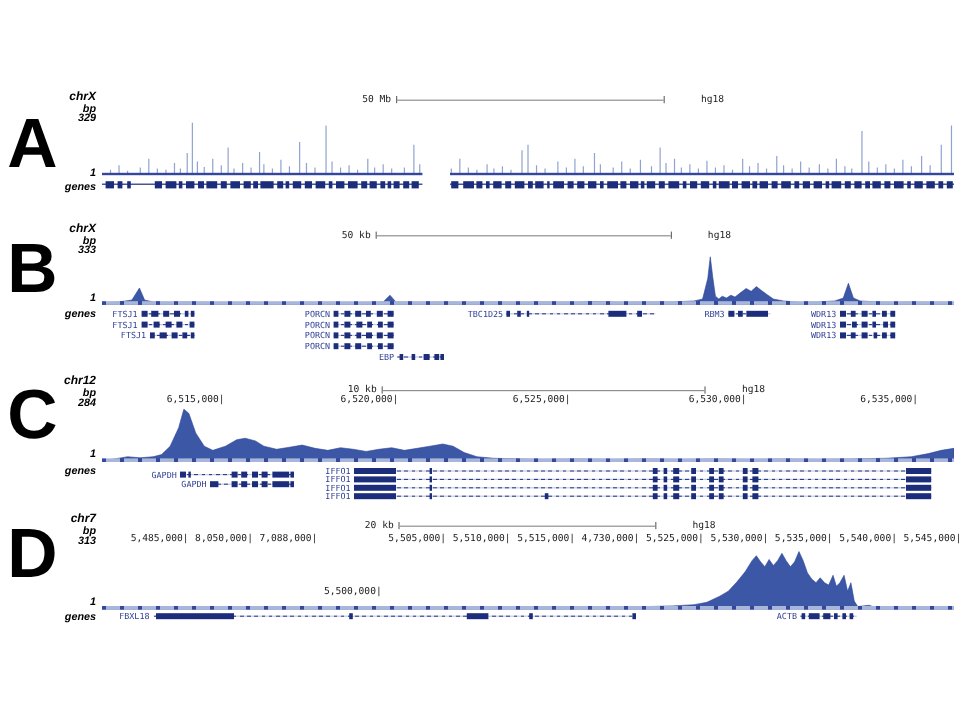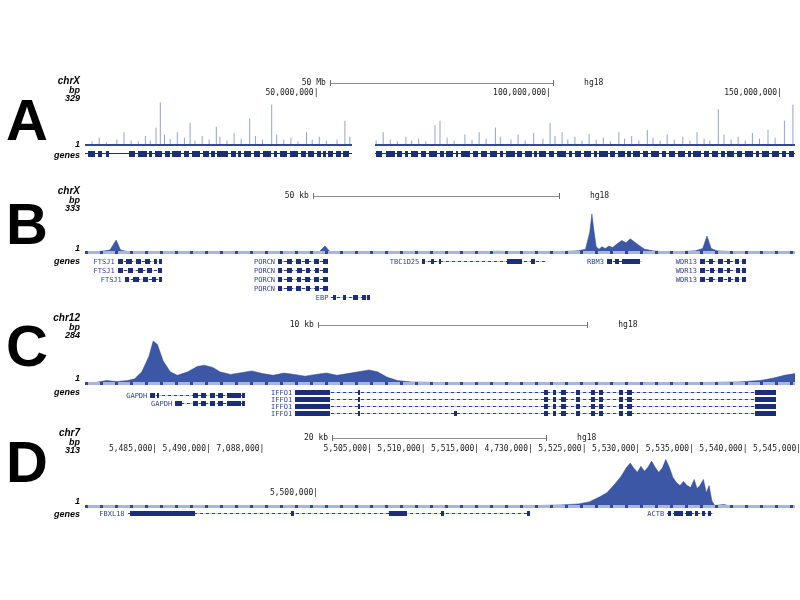--- a/index.html
+++ b/index.html
@@ -39,25 +39,20 @@
     <div class="side chrom" style="top:6px;">chrX</div>
     <div class="side unit" style="top:16px;">bp</div>
     <div class="side maxv" style="top:24px;">329</div>
     <div class="side minv" style="top:70px;">1</div>
     <div class="side geneslab" style="top:81px;">genes</div>
     <div class="plot">
       <div class="scalewrap" style="top: 10px; left: 244.9px; width: 222.2px;">
         <span class="scalelabel">50 Mb</span>
         <span class="assembly">hg18</span>
       </div>
-      <div class="coords" style="top:18px;">
-          <span class="coord" style="left: 207px;">50,000,000|</span>
-          <span class="coord" style="left: 437px;">100,000,000|</span>
-          <span class="coord" style="left: 668.1px;">150,000,000|</span>
-        </div>
       <svg class="signal" width="710" height="48" style="top:28px;" viewBox="0 0 710 48">
           <line x1="7.1" x2="7.1" y1="48" y2="43.4" stroke="#8fa3d1" stroke-width="1"></line>
           <line x1="14.2" x2="14.2" y1="48" y2="39.7" stroke="#8fa3d1" stroke-width="1"></line>
           <line x1="21.3" x2="21.3" y1="48" y2="44.3" stroke="#8fa3d1" stroke-width="1"></line>
           <line x1="31.9" x2="31.9" y1="48" y2="41.6" stroke="#8fa3d1" stroke-width="1"></line>
           <line x1="39.0" x2="39.0" y1="48" y2="34.2" stroke="#8fa3d1" stroke-width="1"></line>
           <line x1="46.1" x2="46.1" y1="48" y2="42.5" stroke="#8fa3d1" stroke-width="1"></line>
           <line x1="53.3" x2="53.3" y1="48" y2="43.4" stroke="#8fa3d1" stroke-width="1"></line>
           <line x1="60.4" x2="60.4" y1="48" y2="37.9" stroke="#8fa3d1" stroke-width="1"></line>
           <line x1="65.3" x2="65.3" y1="48" y2="42.5" stroke="#8fa3d1" stroke-width="1"></line>
@@ -386,20 +381,27 @@
     <div class="side chrom" style="top:2px;">chr12</div>
     <div class="side unit" style="top:12px;">bp</div>
     <div class="side maxv" style="top:20px;">284</div>
     <div class="side minv" style="top:63px;">1</div>
     <div class="side geneslab" style="top:77px;">genes</div>
     <div class="plot">
       <div class="scalewrap" style="top: 11px; left: 232.9px; width: 268.4px;">
         <span class="scalelabel">10 kb</span>
         <span class="assembly">hg18</span>
       </div>
+      <div class="coords" style="top:17px;">
+          <span class="coord" style="left: 78.1px;">6,515,000|</span>
+          <span class="coord" style="left: 222.9px;">6,520,000|</span>
+          <span class="coord" style="left: 366.4px;">6,525,000|</span>
+          <span class="coord" style="left: 513px;">6,530,000|</span>
+          <span class="coord" style="left: 656px;">6,535,000|</span>
+        </div>
       <svg class="signal" width="710" height="46" style="top:28px;" viewBox="0 0 710 46">
           <path d="M0 46 L0.0 44.7 L10.7 43.4 L21.3 41.6 L31.9 42.5 L42.6 41.6 L49.7 39.8 L56.8 32.8 L63.9 17.4 L68.2 2.0 L72.4 5.5 L78.1 21.8 L85.2 32.8 L92.3 36.3 L102.9 32.8 L112.2 27.5 L119.3 26.2 L127.8 28.4 L134.9 32.8 L145.5 35.4 L156.2 33.7 L166.8 31.9 L177.5 34.6 L188.2 36.3 L198.8 34.1 L209.4 35.4 L220.1 37.2 L230.8 35.4 L241.4 34.1 L252.0 36.3 L262.7 34.6 L273.4 32.8 L284.0 31.0 L292.5 32.8 L301.8 38.1 L312.4 41.6 L326.6 42.9 L347.9 43.4 L369.2 43.8 L397.6 43.4 L426.0 43.8 L454.4 43.4 L482.8 43.8 L511.2 43.4 L539.6 43.8 L568.0 43.4 L596.4 43.8 L624.8 43.4 L653.2 42.9 L674.5 41.6 L688.7 39.0 L699.4 36.3 L710.0 34.6 L710 46 Z" fill="#3c57a5" stroke="#2d4498" stroke-width="0.5"></path>
         </svg>
       <div class="genes-area" style="top:79px;height:27px;">
           <div class="gene" style="left: 65.3px; width: 95.1px; top: 3px;">
             <div class="gene-line"></div>
             <div class="exon" style="left: 0px; width: 4.3px;"></div>
             <div class="exon" style="left: 6.4px; width: 2.8px;"></div>
             <div class="exon" style="left: 42.6px; width: 5px;"></div>
             <div class="exon" style="left: 51.1px; width: 5px;"></div>
@@ -493,21 +495,21 @@
     <div class="side maxv" style="top:20px;">313</div>
     <div class="side minv" style="top:71px;">1</div>
     <div class="side geneslab" style="top:84px;">genes</div>
     <div class="plot">
       <div class="scalewrap" style="top: 9px; left: 247.1px; width: 213px; text-decoration: underline;">
         <span class="scalelabel">20 kb</span>
         <span class="assembly">hg18</span>
       </div>
       <div class="coords" style="top:18px;">
           <span class="coord" style="left: 48px;">5,485,000|</span>
-          <span class="coord" style="left: 101.7px;">5,490,000|</span>
+          <span class="coord" style="left: 101.7px;">8,050,000|</span>
           <span class="coord" style="left: 155.3px;">7,088,000|</span>
           <span class="coord" style="left: 209px; margin-top: 44px;">5,500,000|</span>
           <span class="coord" style="left: 262.7px;">5,505,000|</span>
           <span class="coord" style="left: 316.4px;">5,510,000|</span>
           <span class="coord" style="left: 370.1px;">5,515,000|</span>
           <span class="coord" style="left: 423.7px;">4,730,000|</span>
           <span class="coord" style="left: 477.4px;">5,525,000|</span>
           <span class="coord" style="left: 531.1px;">5,530,000|</span>
           <span class="coord" style="left: 584.8px;">5,535,000|</span>
           <span class="coord" style="left: 638.4px;">5,540,000|</span>

